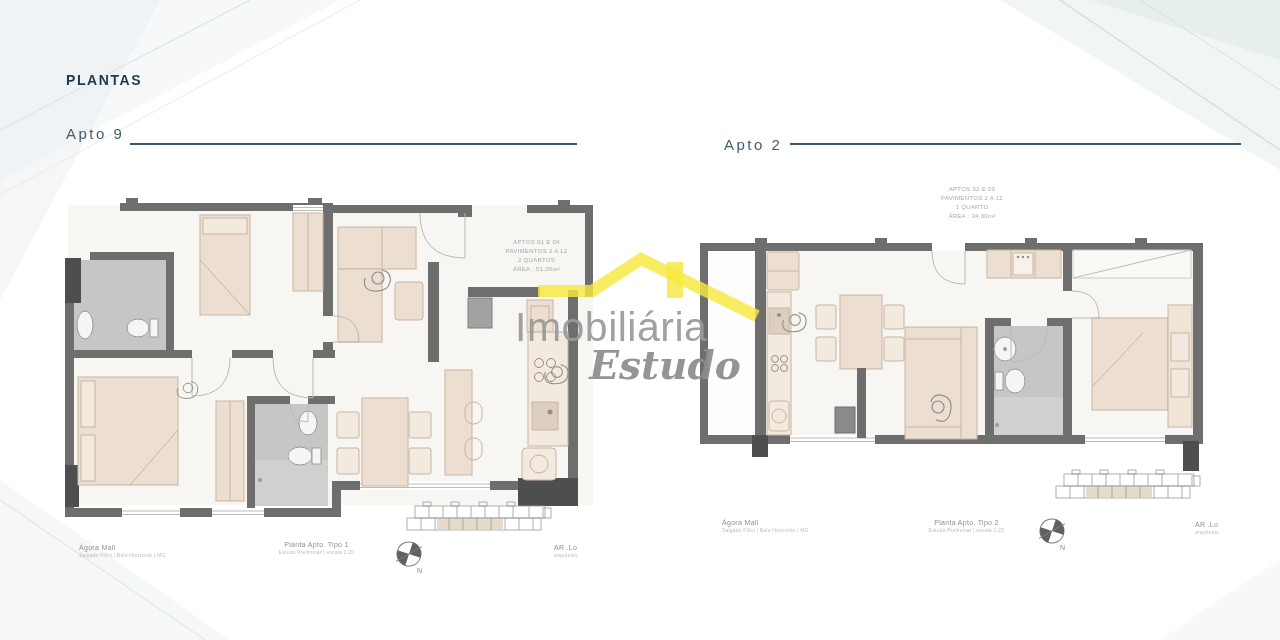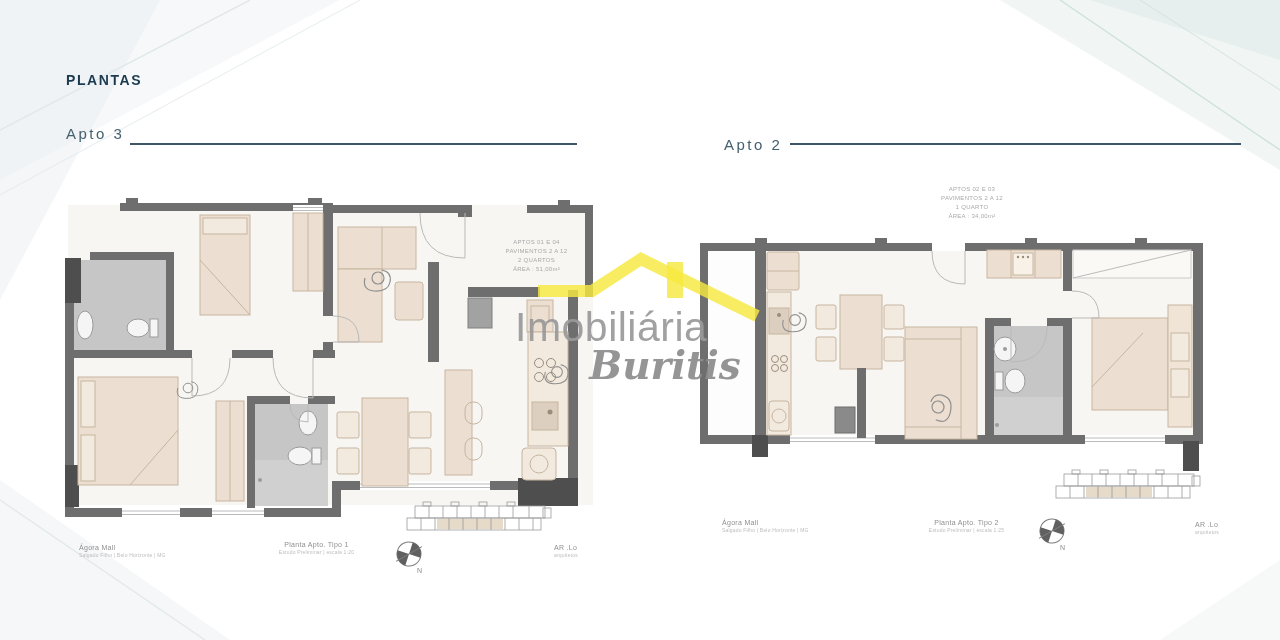--- a/index.html
+++ b/index.html
@@ -49,21 +49,21 @@
     <polygon points="1090,0 1280,0 1280,60" fill="#e2ecea" opacity="0.75"></polygon>
     <line x1="1060" y1="0" x2="1280" y2="150" stroke="#c9dcd6" stroke-width="1.5" opacity="0.8"></line>
     <line x1="1140" y1="0" x2="1280" y2="90" stroke="#d5e3df" stroke-width="1.2" opacity="0.8"></line>
     <polygon points="0,640 0,480 230,640" fill="#eef1f3" opacity="0.6"></polygon>
     <line x1="0" y1="500" x2="205" y2="640" stroke="#e0e8eb" stroke-width="1.4" opacity="0.9"></line>
     <polygon points="1280,640 1280,560 1160,640" fill="#f0f3f4" opacity="0.5"></polygon>
   </svg>
 
   <div class="abs z3 page-title" style="left:57px;top:72px">PLANTAS</div>
 
-  <div class="abs z3 apto-label" style="left:57px;top:125px">Apto 3</div>
+  <div class="abs z3 apto-label" style="left:57px;top:125px">Apto 9</div>
   <div class="abs z3 apto-rule" style="left:130px;top:143px;width:438px"></div>
 
   <div class="abs z3 apto-label" style="left:715px;top:136px">Apto 2</div>
   <div class="abs z3 apto-rule" style="left:790px;top:143px;width:442px"></div>
 
   <svg class="abs z1" style="left:60px;top:190px" width="535" height="335" viewBox="0 0 535 335">
     <rect x="8" y="15" width="525" height="300" class="floor"></rect>
 
     <g>
       <rect x="12" y="70" width="94" height="98" class="bath"></rect>
@@ -449,16 +449,16 @@
     <div class="cap-name">AR .Lo</div>
     <div class="cap-sub">arquitetos</div>
   </div>
 
   <div>
     <svg class="abs z2" style="left:518px;top:246px" width="250" height="80" viewBox="0 0 250 80">
       <rect x="149" y="16" width="16" height="36" fill="var(--logoyellow)" opacity="0.82"></rect>
       <path d="M 20 45 L 74 45 L 123 13 L 239 70" fill="none" stroke="var(--logoyellow)" stroke-width="12" stroke-linejoin="miter" opacity="0.82"></path>
     </svg>
     <div class="abs z2 logo-name" style="left:515px;top:304px;width:250px">Imobiliária</div>
-    <div class="abs z2 logo-script" style="left:545px;top:342px;width:240px">Buritis</div>
+    <div class="abs z2 logo-script" style="left:545px;top:342px;width:240px">Estudo</div>
   </div>
 
 </div>
 
 </body></html>

